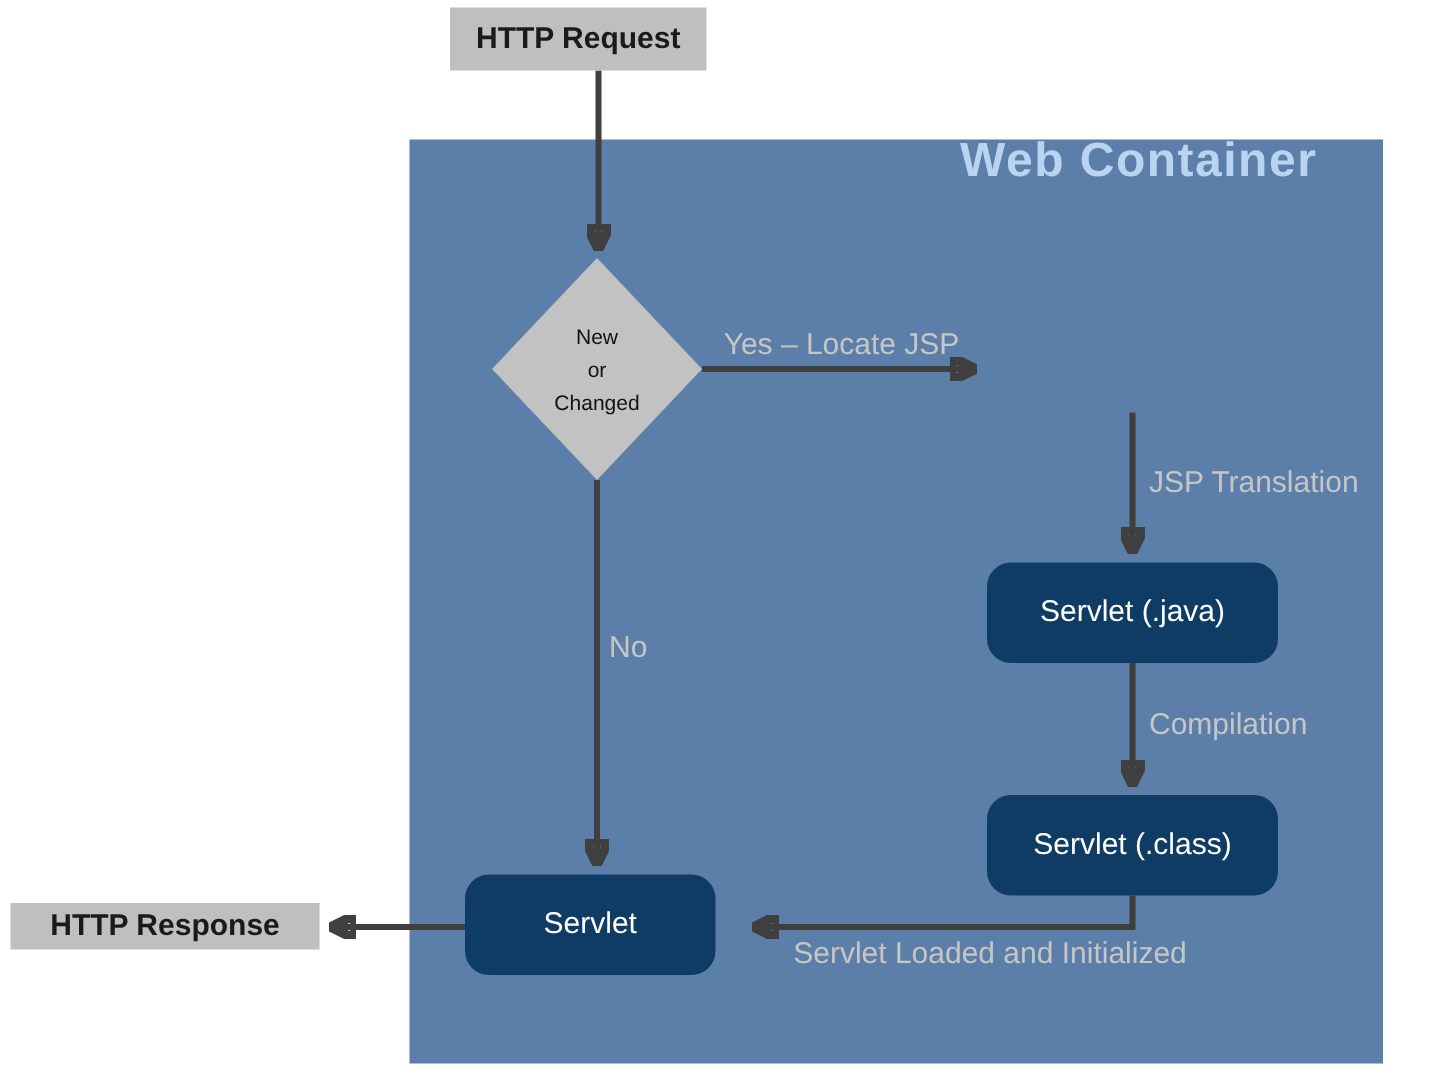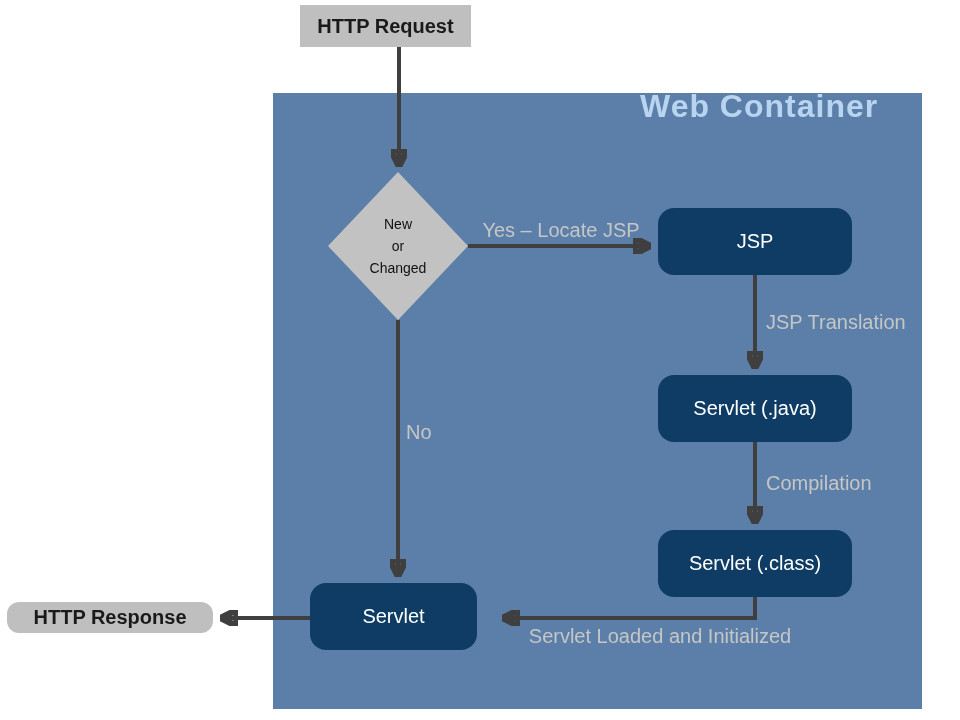--- a/index.html
+++ b/index.html
@@ -51,21 +51,21 @@
     position: absolute;
     background: var(--terminator-bg, #bfbfbf);
     color: #1a1a1a;
     font-weight: bold;
     font-size: 20px;
     display: flex;
     align-items: center;
     justify-content: center;
   }
   .http-request { left: 300px; top: 5px;  width: 171px; height: 42px; }
-  .http-response { left: 7px;  top: 602px; width: 206px; height: 31px; border-radius: 12px; }
+  .http-response { left: 7px;  top: 602px; width: 206px; height: 31px; }
 
   .diamond {
     position: absolute;
     left: 328px;
     top: 172px;
     width: 140px;
     height: 148px;
     background: var(--diamond-bg, #c2c2c2);
     clip-path: polygon(50% 0, 100% 50%, 50% 100%, 0 50%);
     display: flex;
@@ -136,21 +136,20 @@
   <div class="terminator http-response">HTTP Response</div>
 
   <div class="diamond">
     <div class="diamond-text">
       <span>New</span>
       <span>or</span>
       <span>Changed</span>
     </div>
   </div>
 
-  <div class="process jsp-box">JSP</div>
 
   <div class="process servlet-java-box">Servlet (.java)</div>
 
   <div class="process servlet-class-box">Servlet (.class)</div>
 
   <div class="process servlet-box">Servlet</div>
 
   <div class="edge-label label-yes">Yes – Locate JSP</div>
 
   <div class="edge-label label-translation">JSP Translation</div>

